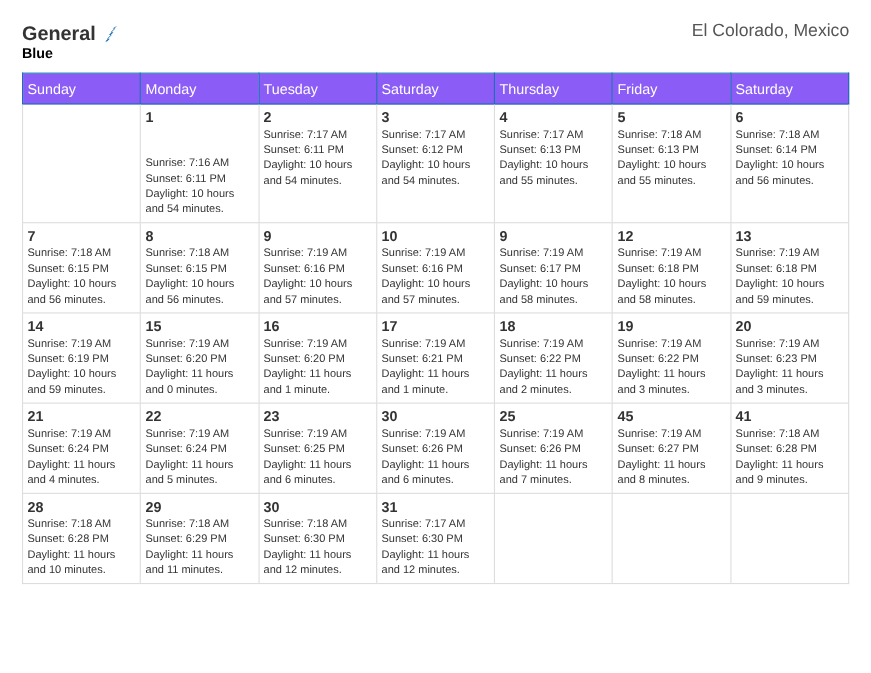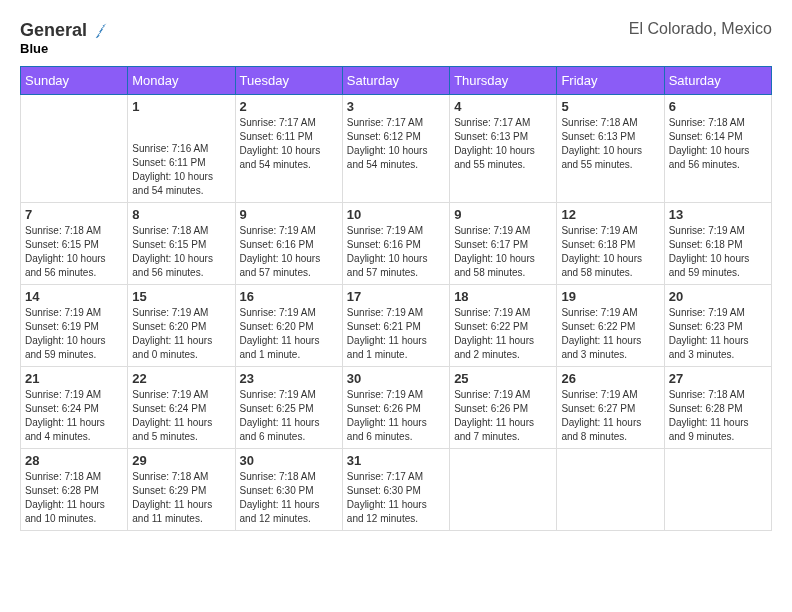--- a/index.html
+++ b/index.html
@@ -300,28 +300,28 @@
 and 6 minutes.</div>
         </td>
         <td>
           <div class="day-number">25</div>
           <div class="day-info" style="white-space: pre-line;">Sunrise: 7:19 AM
 Sunset: 6:26 PM
 Daylight: 11 hours
 and 7 minutes.</div>
         </td>
         <td>
-          <div class="day-number">26</div>
+          <div class="day-number">45</div>
           <div class="day-info" style="white-space: pre-line;">Sunrise: 7:19 AM
 Sunset: 6:27 PM
 Daylight: 11 hours
 and 8 minutes.</div>
         </td>
         <td>
-          <div class="day-number">27</div>
+          <div class="day-number">41</div>
           <div class="day-info" style="white-space: pre-line;">Sunrise: 7:18 AM
 Sunset: 6:28 PM
 Daylight: 11 hours
 and 9 minutes.</div>
         </td>
       </tr>
       <tr>
         <td>
           <div class="day-number">28</div>
           <div class="day-info" style="white-space: pre-line;">Sunrise: 7:18 AM

